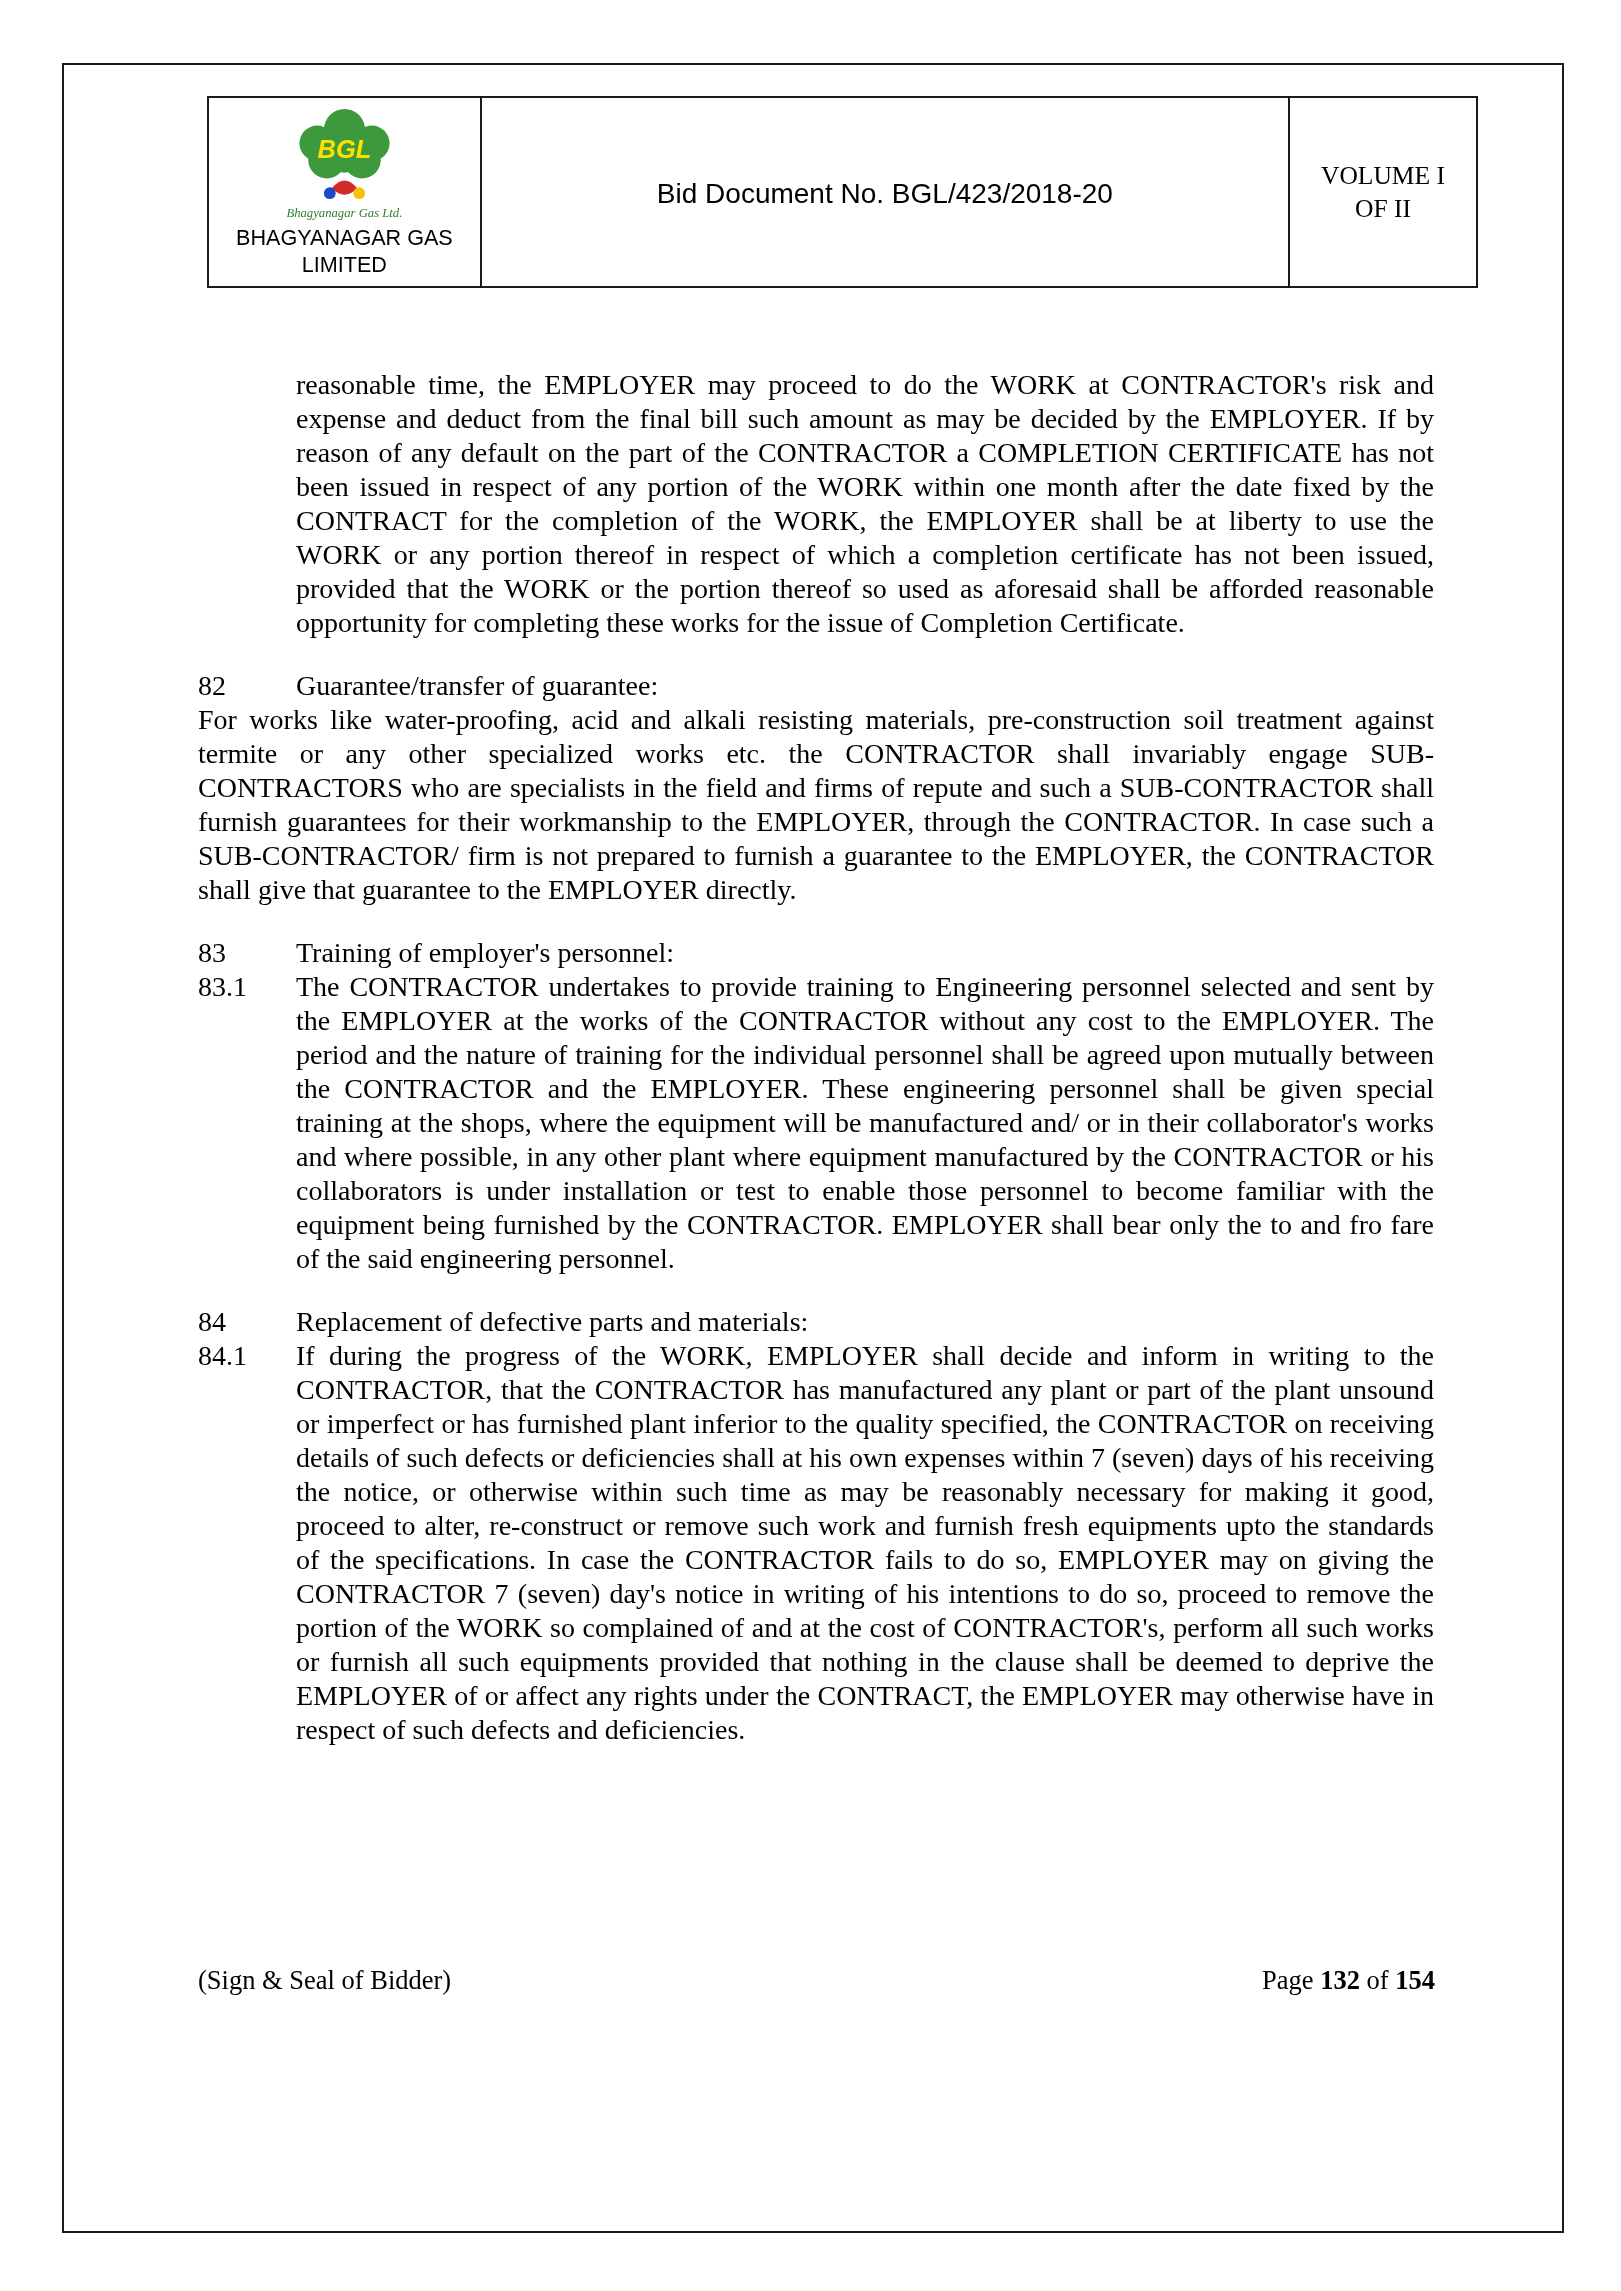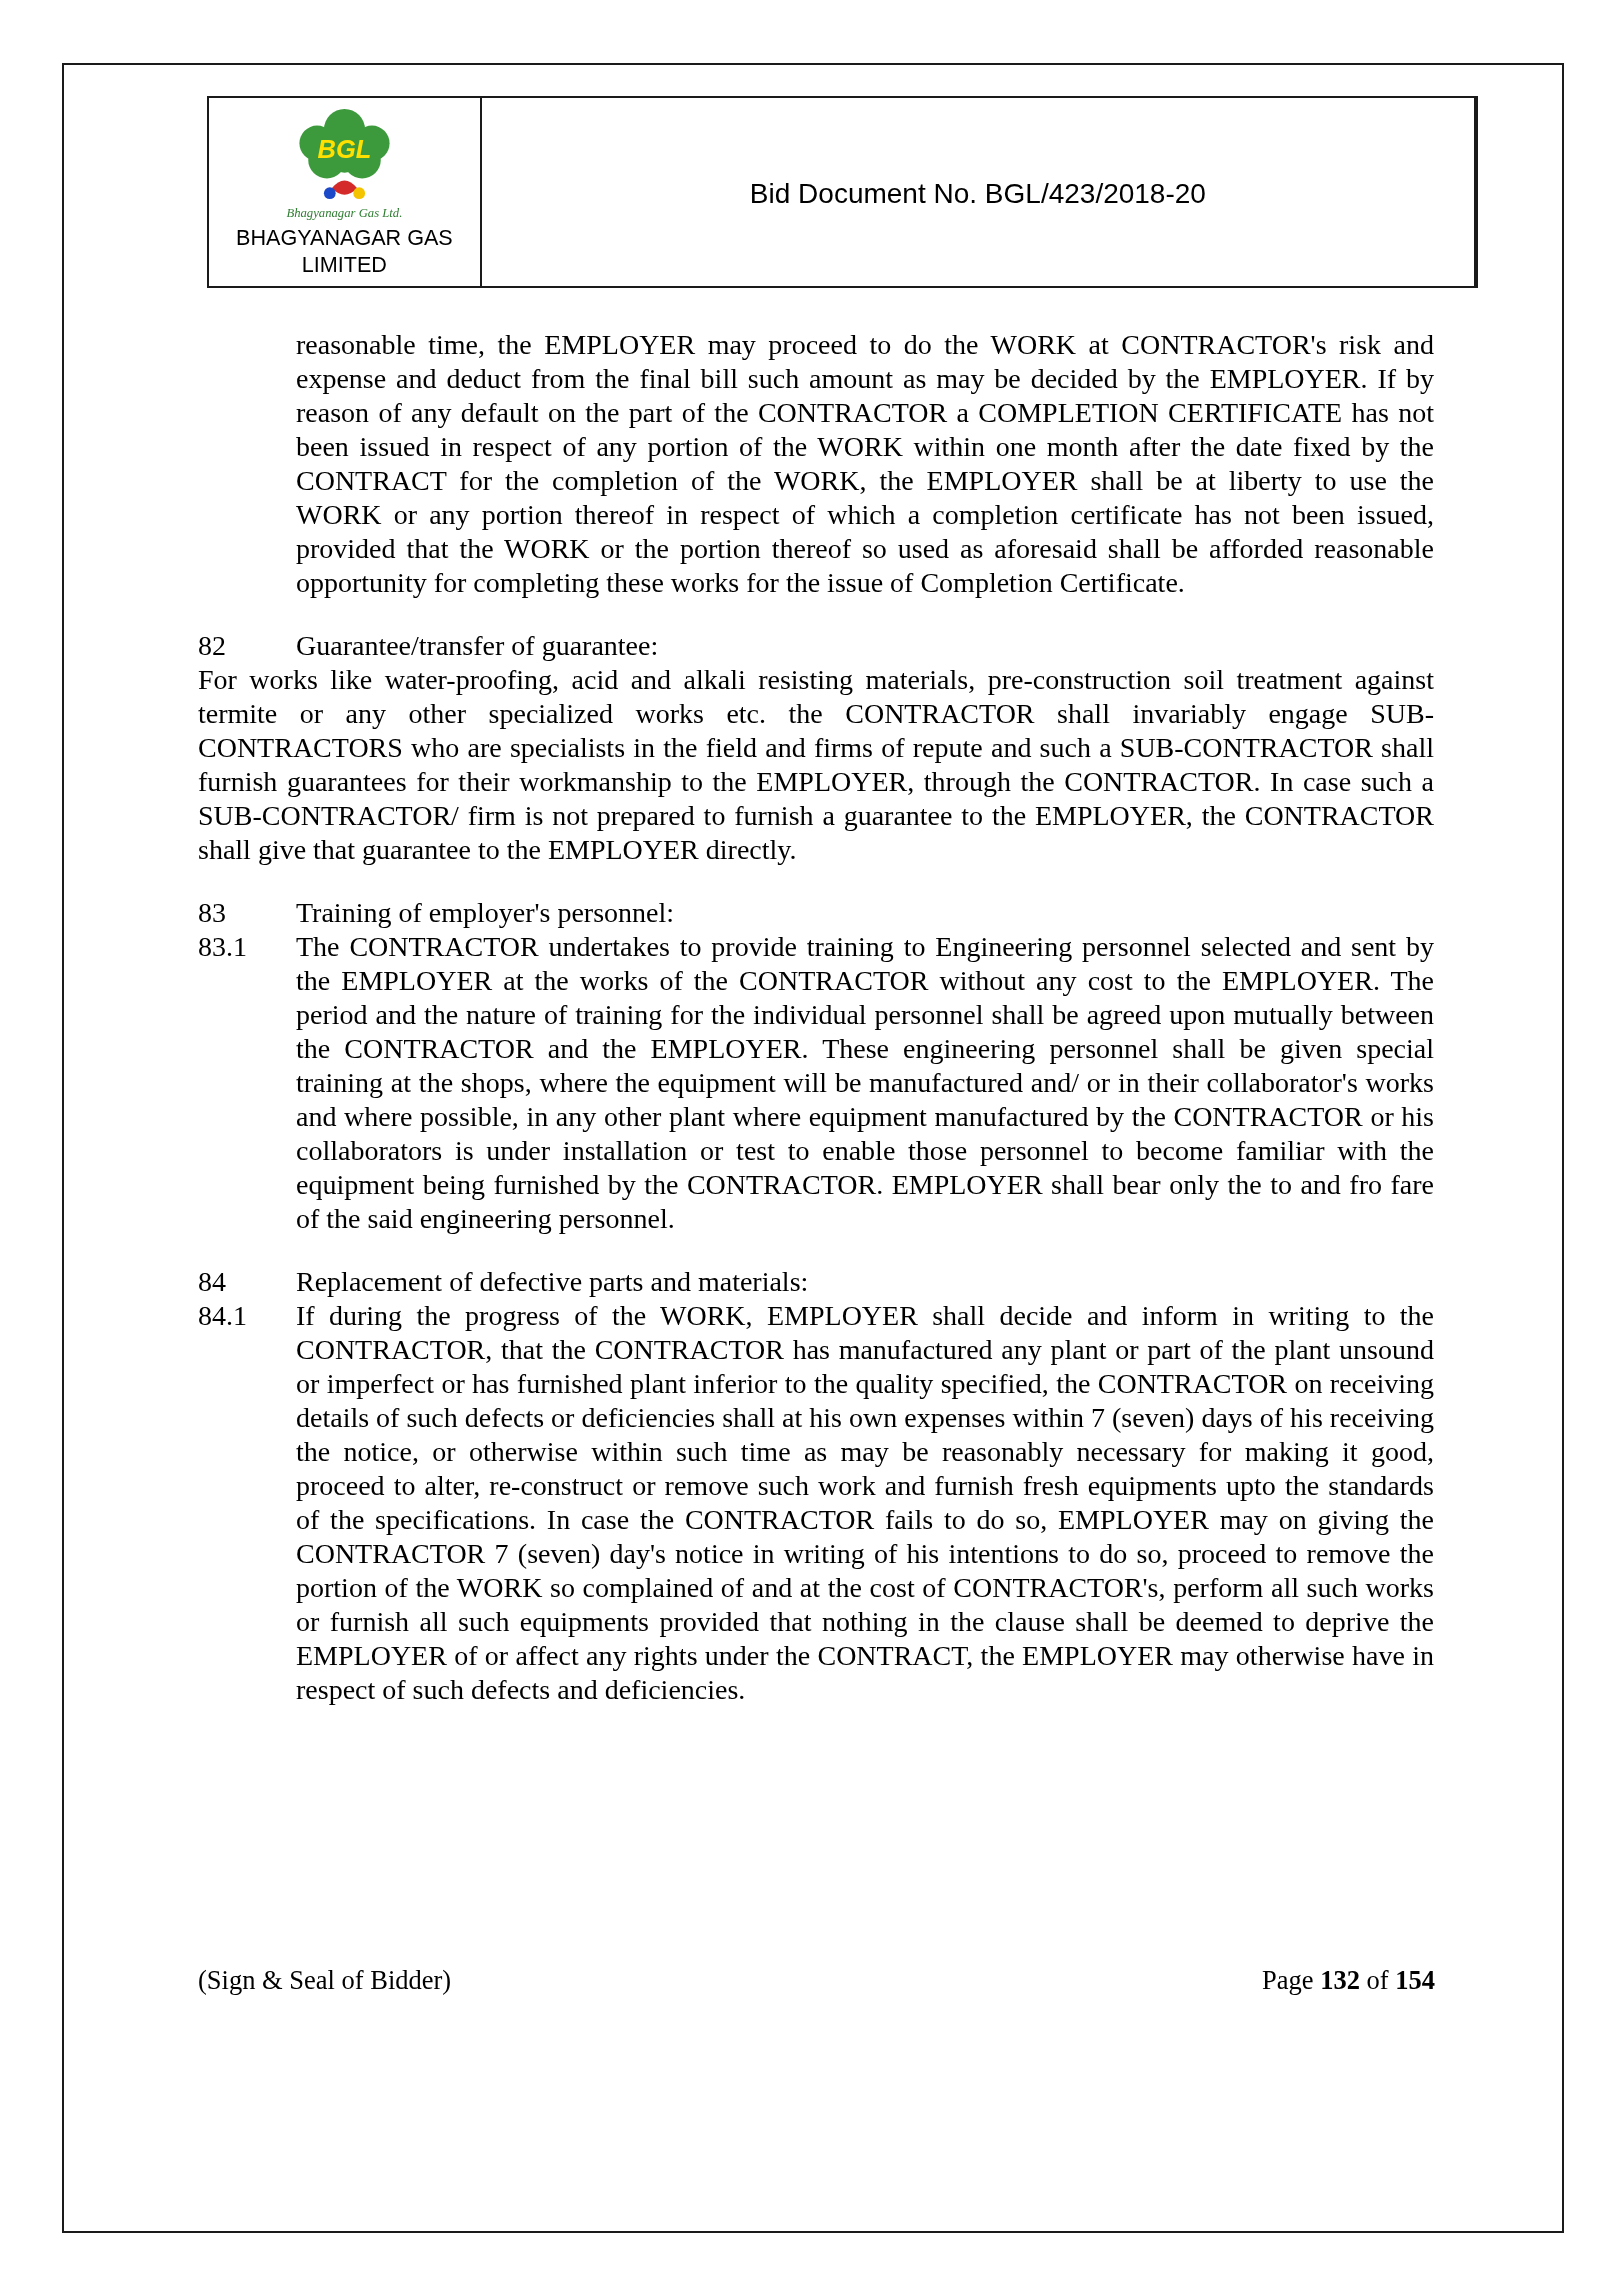--- a/index.html
+++ b/index.html
@@ -43,21 +43,21 @@
   .hdr-title .main { text-align: justify; }
   .hdr-title .doc  { text-align: center; }
   .hdr-vol {
     width: 186px;
     display: flex; flex-direction: column; justify-content: center; align-items: center;
     font-size: 25.5px; line-height: 33px;
   }
   
   .content {
     padding: 40px 128px 0 134px;
-    font-size: 28px; line-height: 34px;
+    font-size: 28px; line-height: 34px; margin-top: 40px;
   }
   .intro { margin: 0 0 0 98px; text-align: justify; }
   .section { margin-top: 29px; }
   .row { display: flex; }
   .ncol { width: 98px; flex-shrink: 0; }
   .tcol { flex: 1; text-align: justify; }
   .headrow .ncol, .headrow .tcol { font-weight: normal; text-align: left; }
   
   .footer {
     position: absolute; left: 134px; top: 1900px; width: 1237px;
@@ -93,20 +93,24 @@
       <div class="company">
         <span>BHAGYANAGAR GAS</span><br>
         <span>LIMITED</span>
       </div>
     </div>
 
     <div class="hdr-title">
       <div class="doc">Bid Document No. BGL/423/2018-20</div>
     </div>
 
+    <div class="hdr-vol">
+      <div>VOLUME I</div>
+      <div>OF II</div>
+    </div>
   </div>
 
   <div class="content">
 
     <p class="intro">reasonable time, the EMPLOYER may proceed to do the WORK at CONTRACTOR's risk and expense and deduct from the final bill such amount as may be decided by the EMPLOYER. If by reason of any default on the part of the CONTRACTOR a COMPLETION CERTIFICATE has not been issued in respect of any portion of the WORK within one month after the date fixed by the CONTRACT for the completion of the WORK, the EMPLOYER shall be at liberty to use the WORK or any portion thereof in respect of which a completion certificate has not been issued, provided that the WORK or the portion thereof so used as aforesaid shall be afforded reasonable opportunity for completing these works for the issue of Completion Certificate.</p>
 
     <div class="section">
       <div class="row headrow">
         <div class="ncol">82</div>
         <div class="tcol">Guarantee/transfer of guarantee:</div>

